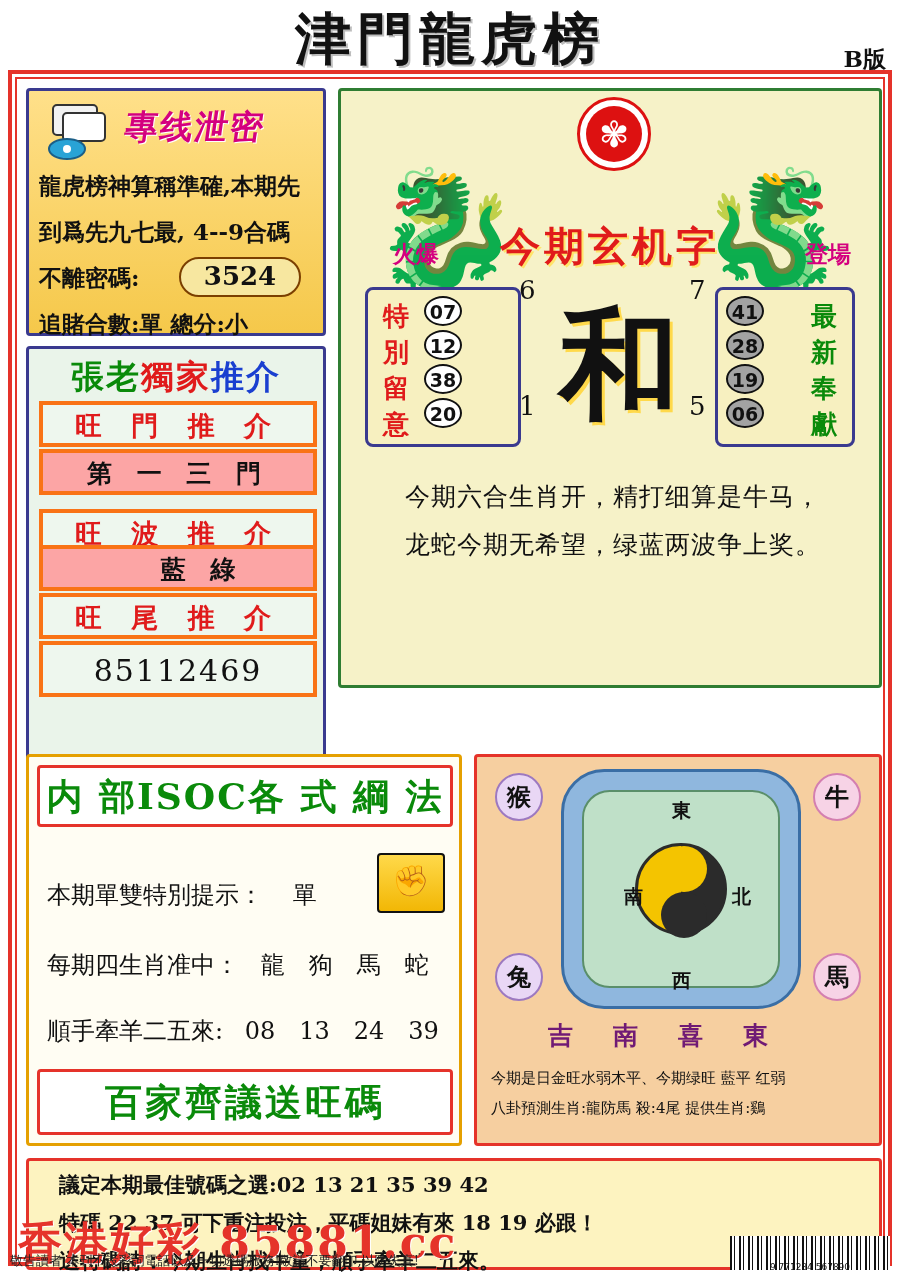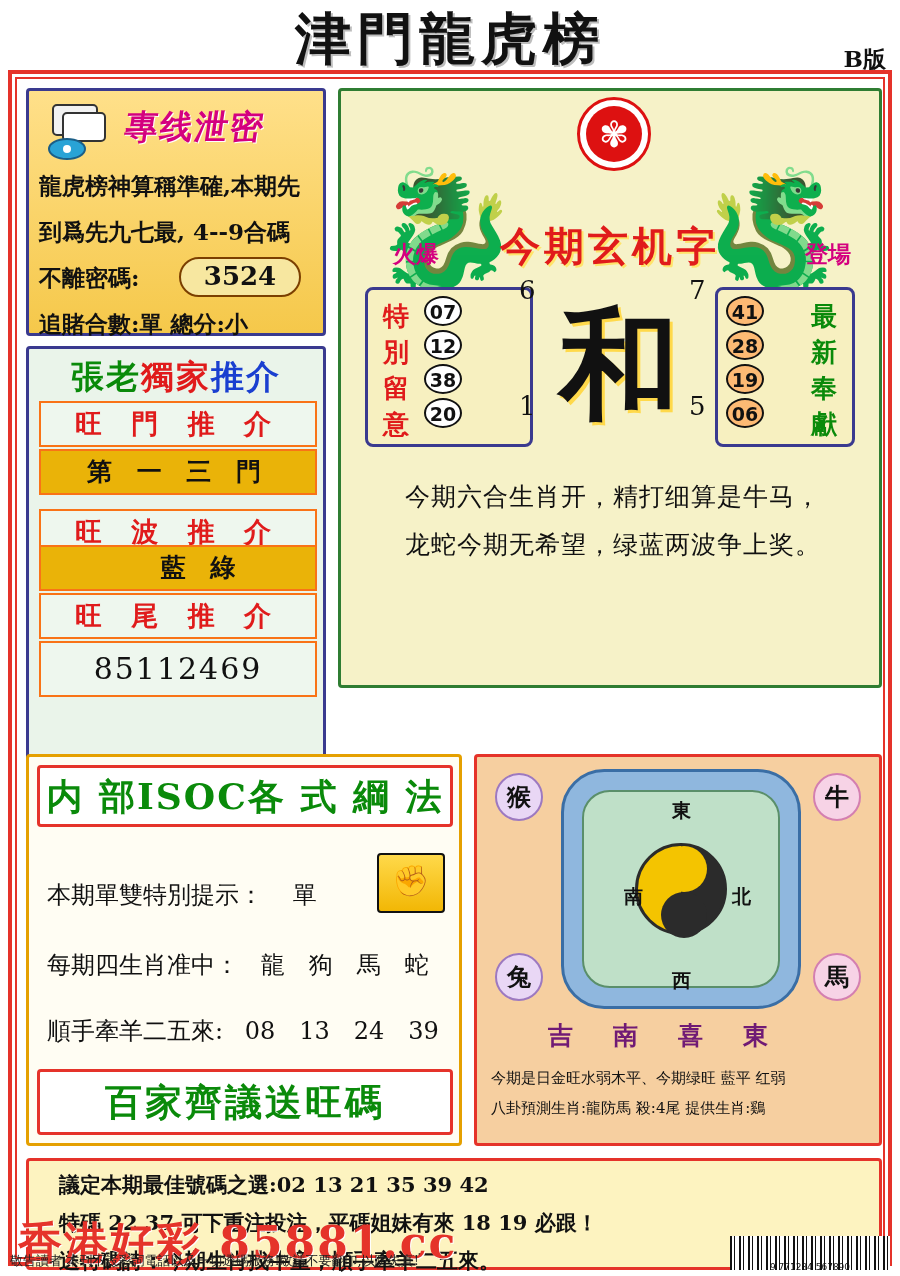--- a/index.html
+++ b/index.html
@@ -75,25 +75,25 @@
   #zhanglao .zl-head{
     position:absolute;left:0;top:6px;width:100%;text-align:center;
     font-size:33px;font-weight:bold;letter-spacing:2px;
     font-family:"DejaVu Serif","Liberation Serif",serif;
   }
   .c-green{color:#0a8a0a;}
   .c-red{color:#e01b1b;}
   .c-blue{color:#1a3fd0;}
   #zhanglao .row{
     position:absolute;left:10px;width:278px;height:46px;box-sizing:border-box;
-    border:2px solid #f97316;text-align:center;line-height:42px;
+    border:4px solid #f97316;text-align:center;line-height:42px;
     font-family:"DejaVu Serif","Liberation Serif",serif;
   }
   #zhanglao .row.hdr{background:#eef7ee;font-size:27px;font-weight:bold;color:#e01b1b;letter-spacing:10px;}
-  #zhanglao .row.val{background:#eab308;font-size:25px;font-weight:bold;color:#111;letter-spacing:8px;}
+  #zhanglao .row.val{background:#fca5a5;font-size:25px;font-weight:bold;color:#111;letter-spacing:8px;}
   #zhanglao .r1{top:52px;}
   #zhanglao .r2{top:100px;}
   #zhanglao .r3{top:160px;}
   #zhanglao .r4{top:196px;padding-left:48px;}
   #zhanglao .r5{top:244px;}
   #zhanglao .r6{top:292px;height:56px;line-height:52px;font-size:30px;letter-spacing:2px;background:#eef7ee;color:#111;}
 
   
   #xuanji{
     left:326px;top:14px;width:544px;height:600px;
@@ -124,42 +124,42 @@
   #xuanji .stage{
     position:absolute;right:28px;top:148px;font-size:23px;font-weight:bold;color:#d4007f;
     font-family:"DejaVu Serif","Liberation Serif",serif;
   }
   .dragon{position:absolute;top:66px;width:190px;height:150px;font-size:120px;line-height:150px;color:#2f7d32;opacity:.95;text-align:center;}
   .dragon.left{left:10px;}
   .dragon.right{right:10px;transform:scaleX(-1);}
 
   
   #special{
-    position:absolute;left:24px;top:196px;width:168px;height:160px;
+    position:absolute;left:24px;top:196px;width:156px;height:160px;
     border:3px solid #3a3a8f;border-radius:8px;background:#f7f0c0;box-sizing:border-box;
   }
   #special .lbl{
     position:absolute;left:8px;top:8px;width:40px;text-align:center;
     font-size:26px;font-weight:bold;color:#e01b1b;line-height:36px;
     font-family:"DejaVu Serif","Liberation Serif",serif;
   }
   #special .balls{position:absolute;left:56px;top:6px;}
   .ball{
     width:38px;height:30px;border-radius:50%;background:#fff;border:2px solid #111;
     text-align:center;line-height:28px;font-size:19px;font-weight:bold;color:#111;
     margin-bottom:4px;box-sizing:border-box;
     font-family:"DejaVu Sans","Liberation Sans",sans-serif;
   }
   
   #newest{
     position:absolute;right:24px;top:196px;width:140px;height:160px;
     border:3px solid #3a3a8f;border-radius:8px;background:#f7f0c0;box-sizing:border-box;
   }
   #newest .balls{position:absolute;left:8px;top:6px;}
-  #newest .ball{background:#fdba74;}
+  #newest .ball{background:#a3a3a3;}
   #newest .lbl{
     position:absolute;right:8px;top:8px;width:40px;text-align:center;
     font-size:26px;font-weight:bold;color:#0a8a0a;line-height:36px;
     font-family:"DejaVu Serif","Liberation Serif",serif;
   }
   
   #bigchar{
     position:absolute;left:190px;top:198px;width:176px;height:160px;
     text-align:center;line-height:150px;font-size:120px;font-weight:bold;color:#111;
     font-family:"DejaVu Serif","Liberation Serif",serif;

